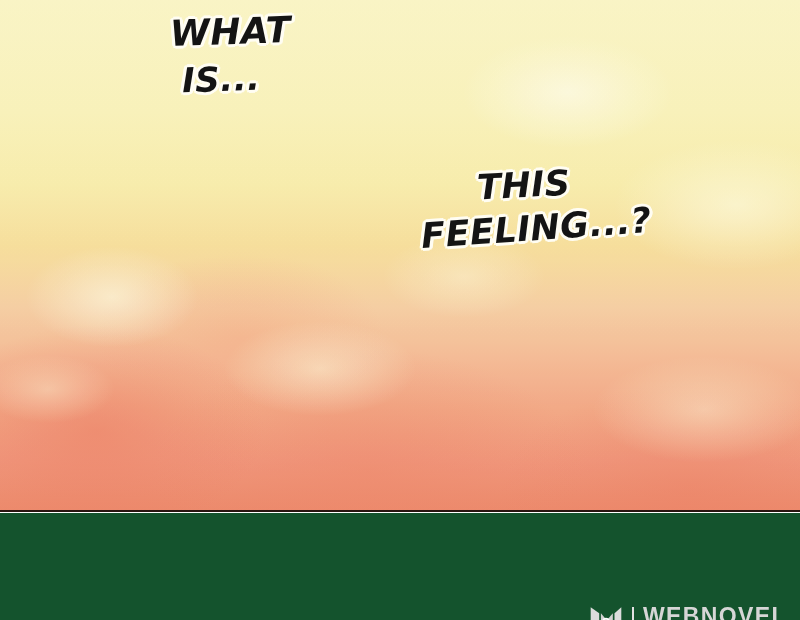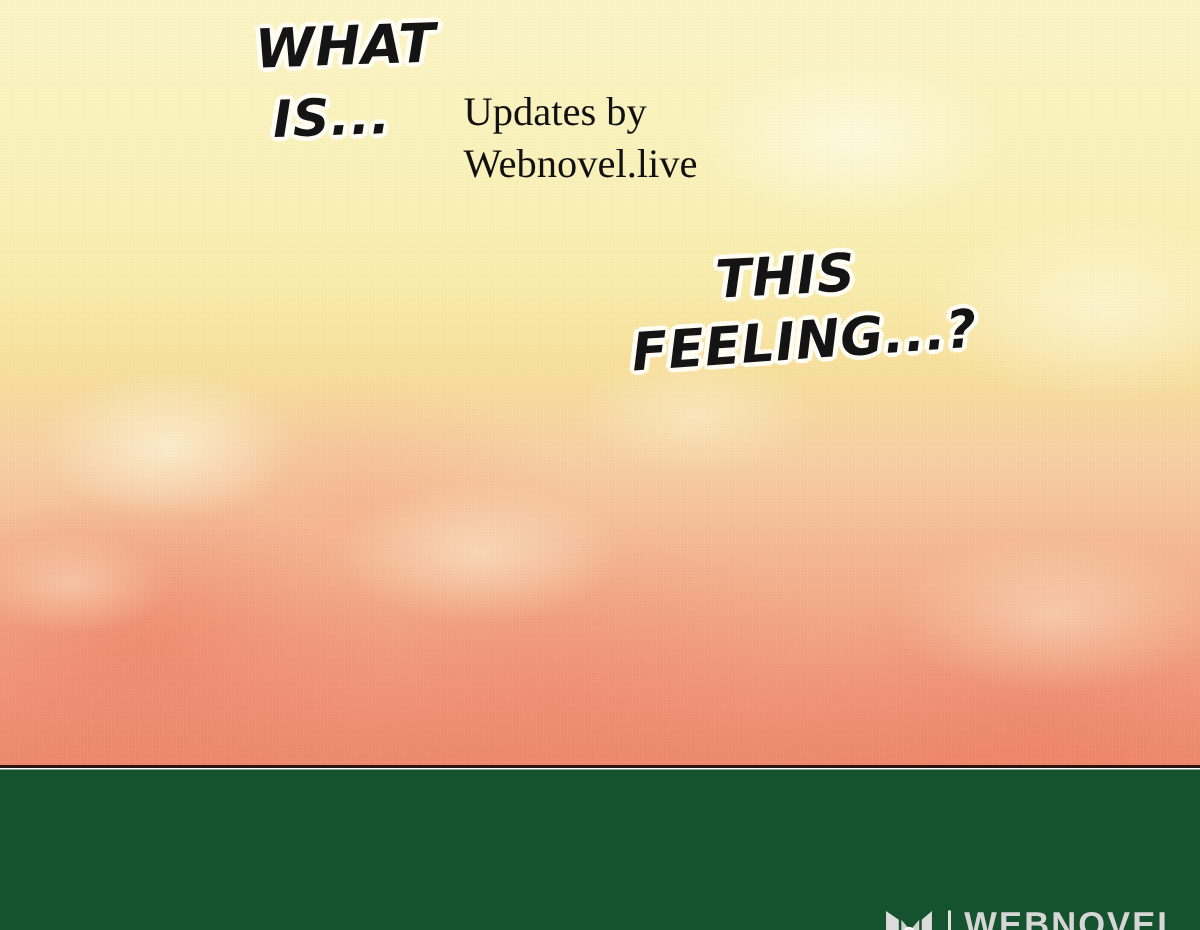--- a/index.html
+++ b/index.html
@@ -200,22 +200,20 @@
     <div class="panel-grain"></div>
 
     <div class="comic-text" id="what-line">WHAT</div>
 
     <div class="comic-text" id="is-line">IS...</div>
 
     <div class="comic-text" id="this-line">THIS</div>
 
     <div class="comic-text" id="feel-line">FEELING...?</div>
 
-    <div class="credit">Updates by
-Webnovel.live</div>
 
     <div class="panel-border"></div>
   </div>
 
   <div class="footer">
 
     <div class="watermark">
 
       <svg class="wm-mark" viewBox="0 0 40 34">
         <path d="M2 2 L2 26 L12 32 L12 9 Z" fill="#dcdcdc"></path>

